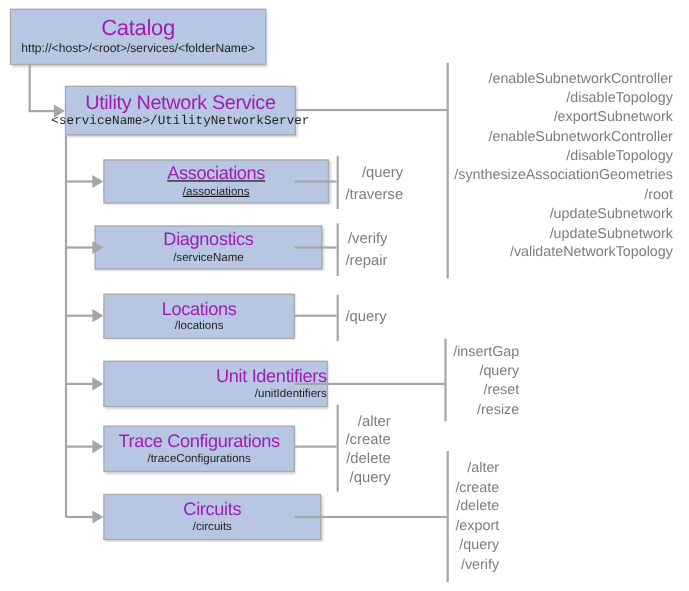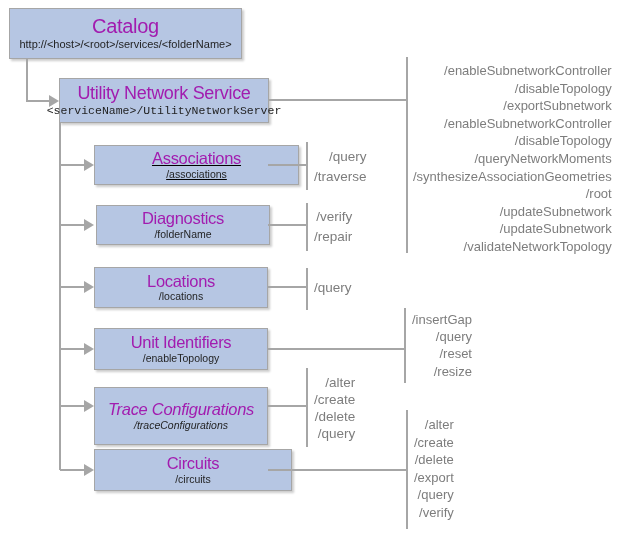--- a/index.html
+++ b/index.html
@@ -14,24 +14,24 @@
     box-shadow:1.5px 1.5px 2px rgba(130,130,130,.4);
     display:flex; flex-direction:column; align-items:center; justify-content:center;
     text-align:center;
   }
   .node-title { color:#a21caf; line-height:1.08; letter-spacing:-0.3px; white-space:nowrap; }
   .node-sub   { color:#1f1f1f; line-height:1.15; white-space:nowrap; }
 
   #node-catalog      { left:9px;  top:8px;   width:233px; height:51px; }
   #node-service      { left:59px; top:78px;  width:210px; height:45px; }
   #node-associations { left:94px; top:145px; width:205px; height:40px;text-decoration:underline; }
-  #node-diagnostics  { left:96px; top:205px; width:174px; height:40px; }
+  #node-diagnostics  { left:86px; top:205px; width:207px; height:40px; }
   #node-locations    { left:94px; top:267px; width:174px; height:41px;justify-content:center; }
-  #node-unit         { left:94px; top:328px; width:174px; height:42px; }
-  #node-trace        { left:94px; top:387px; width:174px; height:58px;font-style:italic; }
+  #node-unit         { left:94px; top:328px; width:204px; height:42px;align-items:flex-end; }
+  #node-trace        { left:94px; top:387px; width:174px; height:42px; }
   #node-circuits     { left:94px; top:449px; width:198px; height:42px; }
 
   #node-catalog .node-title { font-size:20px; }
   #node-catalog .node-sub   { font-size:11px; }
   #node-service .node-title { font-size:18px; }
   #node-service .node-sub   { font-size:11.5px;font-family:Liberation Mono, monospace; }
   .child .node-title        { font-size:16.5px; }
   .child .node-sub          { font-size:10.5px; }
 
   
@@ -101,31 +101,31 @@
     <div class="node-sub">&lt;serviceName&gt;/UtilityNetworkServer</div>
   </div>
 
   <div class="node child" id="node-associations">
     <div class="node-title">Associations</div>
     <div class="node-sub">/associations</div>
   </div>
 
   <div class="node child" id="node-diagnostics">
     <div class="node-title">Diagnostics</div>
-    <div class="node-sub">/folderName</div>
+    <div class="node-sub">/serviceName</div>
   </div>
 
   <div class="node child" id="node-locations">
     <div class="node-title">Locations</div>
     <div class="node-sub">/locations</div>
   </div>
 
   <div class="node child" id="node-unit">
     <div class="node-title">Unit Identifiers</div>
-    <div class="node-sub">/enableTopology</div>
+    <div class="node-sub">/unitIdentifiers</div>
   </div>
 
   <div class="node child" id="node-trace">
     <div class="node-title">Trace Configurations</div>
     <div class="node-sub">/traceConfigurations</div>
   </div>
 
   <div class="node child" id="node-circuits">
     <div class="node-title">Circuits</div>
     <div class="node-sub">/circuits</div>
@@ -163,21 +163,20 @@
   <div class="v-line" id="trace-tick"></div>
   <div class="h-line" id="circ-h"></div>
   <div class="v-line" id="circ-vline"></div>
 
   <div class="ep-list ep-right" id="ep-service">
     <span>/enableSubnetworkController</span>
     <span>/disableTopology</span>
     <span>/exportSubnetwork</span>
     <span>/enableSubnetworkController</span>
     <span>/disableTopology</span>
-    <span>/queryNetworkMoments</span>
     <span>/synthesizeAssociationGeometries</span>
     <span>/root</span>
     <span>/updateSubnetwork</span>
     <span>/updateSubnetwork</span>
     <span>/validateNetworkTopology</span>
   </div>
 
   <div class="ep-list ep-mid" id="ep-assoc">
     <span>/query</span>
     <span>/traverse</span>

